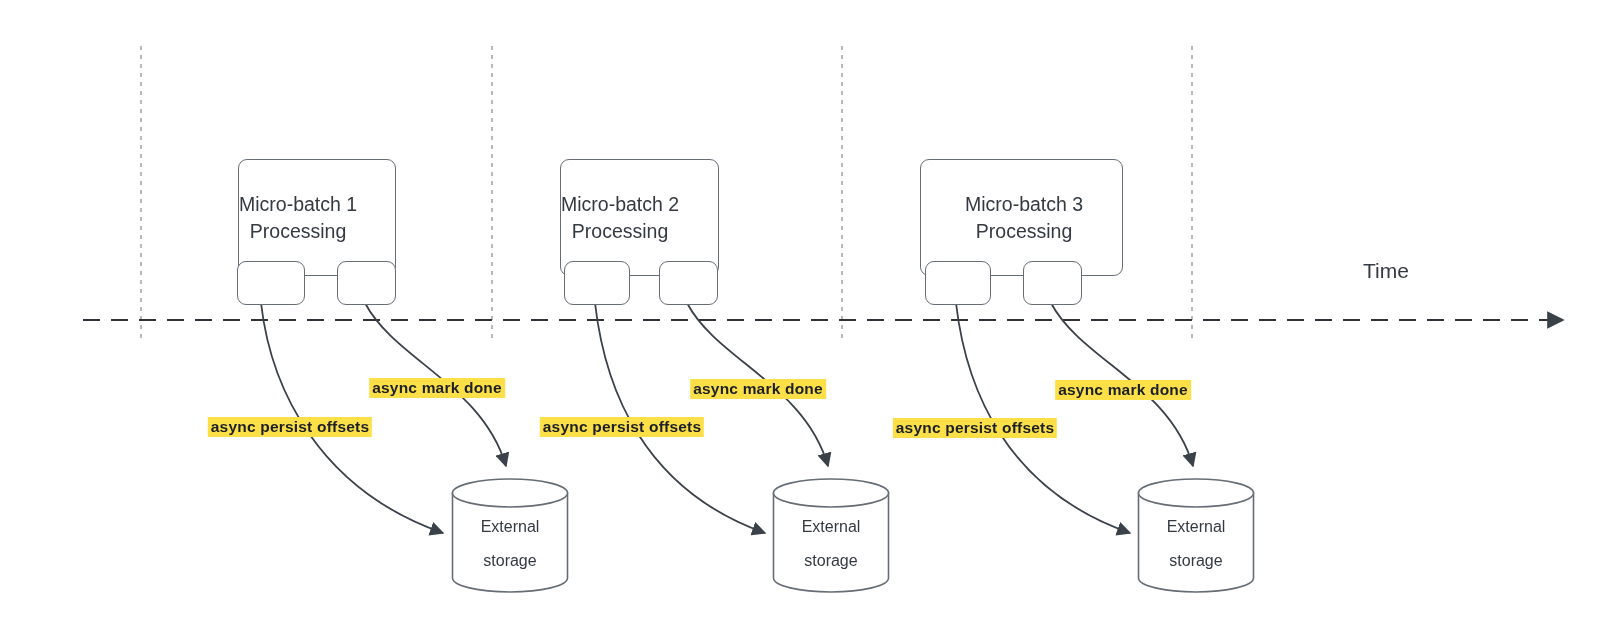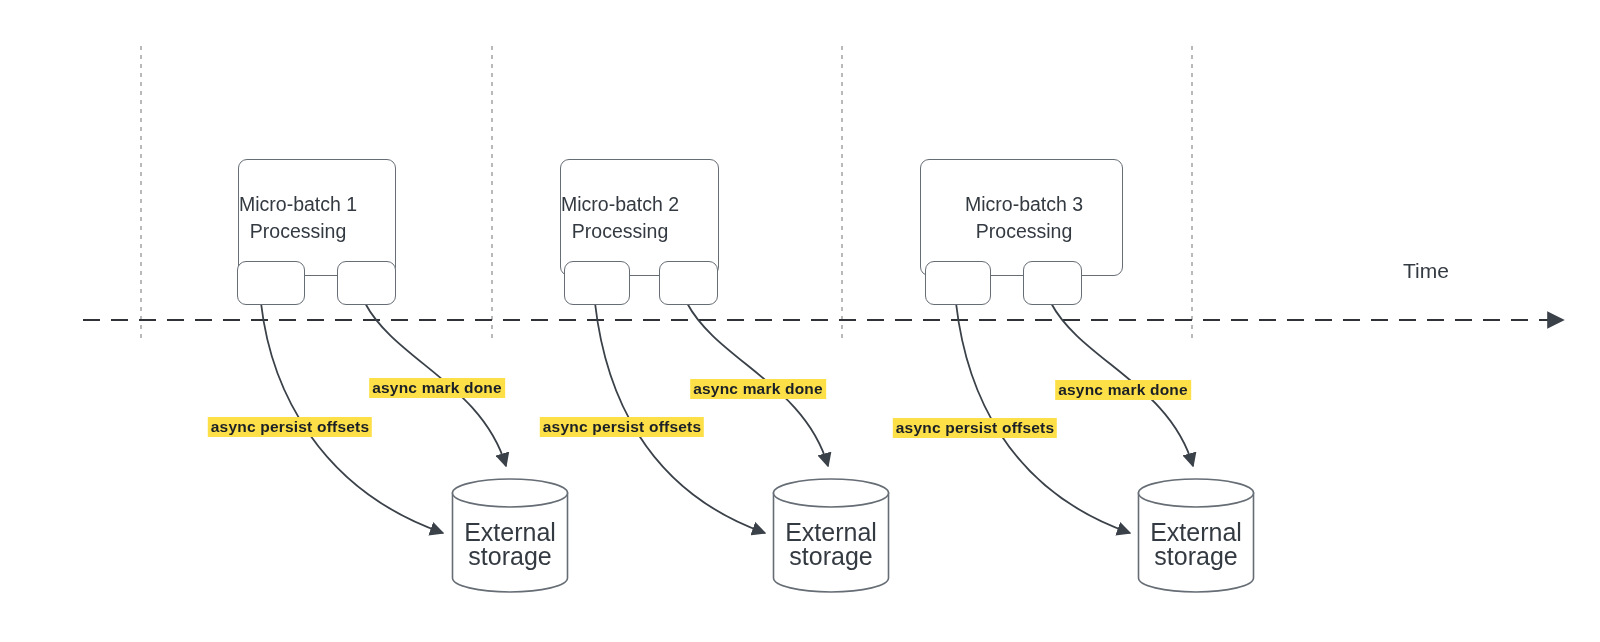--- a/index.html
+++ b/index.html
@@ -32,21 +32,21 @@
   .task-box{
     position:absolute;z-index:2;background:#fff;
     border:1.6px solid var(--shape-stroke);border-radius:9px;
   }
   .cylinder{position:absolute;z-index:2;width:118px;height:118px;}
   .cylinder svg{position:absolute;left:0;top:0;}
   .cyl-shape{fill:#fff;stroke:var(--shape-stroke);stroke-width:1.6;}
   .cyl-text{
     position:absolute;left:0;top:16px;right:0;bottom:0;
     display:flex;align-items:center;justify-content:center;text-align:center;
-    color:var(--shape-text);font-size:25px;line-height:24px;white-space:pre-line;
+    color:var(--shape-text);font-size:16px;line-height:34px;white-space:pre-line;
   }
   .async-label{
     position:absolute;z-index:3;transform:translate(-50%,-50%);
     background:#fde047;padding:1px 3px;white-space:nowrap;
     color:var(--label-text);font-size:15.5px;font-weight:700;letter-spacing:0.2px;
   }
   .time-label{
     position:absolute;z-index:2;transform:translate(-50%,-50%);
     color:var(--shape-text);font-size:21px;
   }
@@ -136,15 +136,15 @@
     <div class="cylinder" style="left:1137px;top:477px;">
       <svg width="118" height="118" viewBox="0 0 118 118">
         <path class="cyl-shape" d="M1.5,16 V101 A57.5,14 0 0 0 116.5,101 V16 Z"></path>
         <ellipse class="cyl-shape" cx="59" cy="16" rx="57.5" ry="14"></ellipse>
       </svg>
       <div class="cyl-text">External
 storage</div>
     </div>
   </div>
 
-  <div class="time-label" style="left:1426px;top:271px;">Time</div>
+  <div class="time-label" style="left:1386px;top:271px;">Time</div>
 
 </div>
 
 </body></html>

